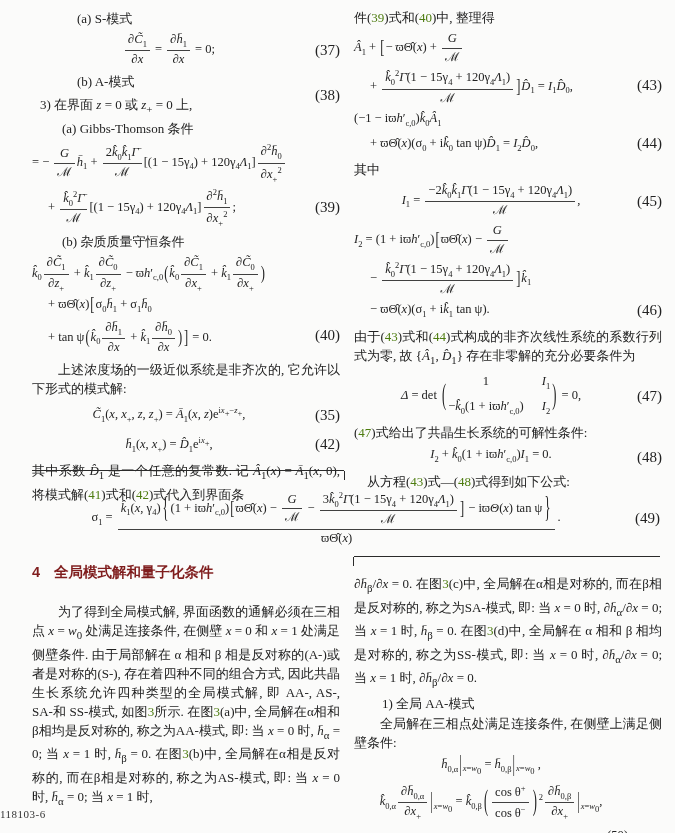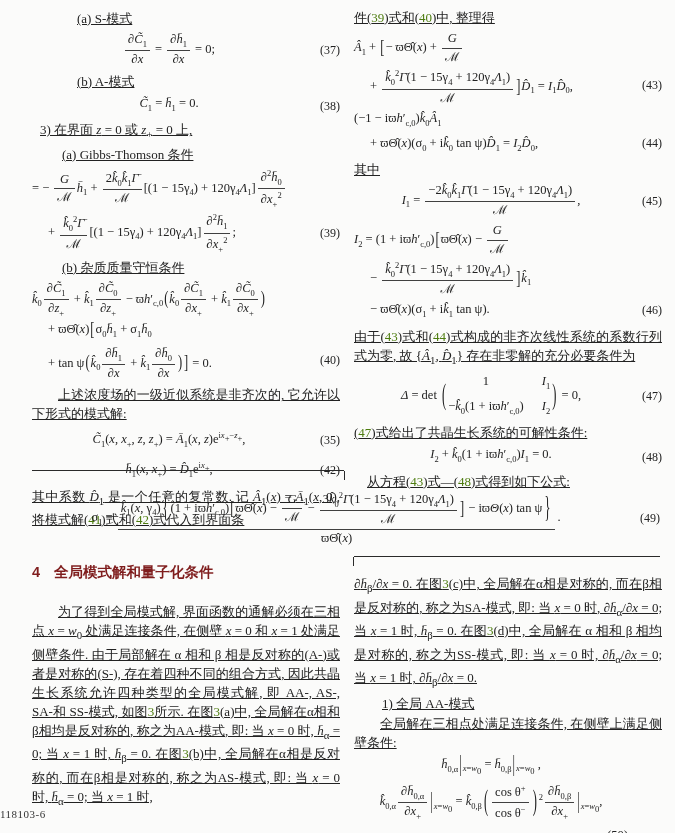--- a/index.html
+++ b/index.html
@@ -10,34 +10,34 @@
     color:#222;
   }
   .page { position:relative; width:675px; height:833px; overflow:hidden; }
 
   .col { position:absolute; font-size:13px; line-height:19px; text-align:justify; }
   #col-left-top  { left:32px;  top:8px;   width:308px; }
   #col-right-top { left:354px; top:8px;   width:308px; }
   #col-left-bot  { left:32px;  top:572px; width:308px; }
   #col-right-bot { left:354px; top:566px; width:308px; }
 
-  .p { margin:0 0 2px 0;text-decoration:underline; }
+  .p { margin:0 0 2px 0; }
   .ind { text-indent:2em; }
   .ind1 { text-indent:1em; }
   .lbl { margin:1px 0; }
   .in8  { margin-left:8px; }
   .in28 { margin-left:28px; }
   .in30 { margin-left:30px; }
   .in45 { margin-left:45px; }
 
   
   .eq { position:relative; margin:4px 0; padding-right:34px; font-size:12.5px; line-height:17px; text-align:left; }
   .eq .m { display:block; }
   .eq.center .m { text-align:center; }
-  .eqno { position:absolute; right:0; top:50%; transform:translateY(-50%); font-size:12px; }
+  .eqno { position:absolute; right:0; top:50%; transform:translateY(-50%); font-size:15px; }
   .eq.nb .eqno { top:auto; bottom:12px; transform:none; }
   .eq.nb2 .eqno { top:auto; bottom:4px; transform:none; }
   .eq .m sub, .eq .m sup { font-size:8.5px; }
   .eq50num { display:block; text-align:right; padding-right:34px; font-size:12.5px; margin-top:2px; }
 
   
   .m i, .p i { font-style:italic; }
   f { display:inline-block; vertical-align:middle; text-align:center; margin:0 2px; }
   f n { display:block; padding:0 3px 1px 3px; border-bottom:1px solid #404040; line-height:1.25; }
   f d { display:block; padding:1px 3px 0 3px; line-height:1.25; }
@@ -77,21 +77,20 @@
 <div class="page">
 
   <div class="col" id="col-left-top">
     <div class="p lbl in45">(a) S-模式</div>
     <div class="eq center">
       <span class="m"><f><n>∂<i>C̃</i><sub>1</sub></n><d>∂<i>x</i></d></f> = <f><n>∂<i>h̄</i><sub>1</sub></n><d>∂<i>x</i></d></f> = 0;</span>
       <span class="eqno">(37)</span>
     </div>
     <div class="p lbl in45">(b) A-模式</div>
     <div class="eq center">
-      <span class="m"><i>C̃</i><sub>1</sub> = <i>h̄</i><sub>1</sub> = 0.</span>
       <span class="eqno">(38)</span>
     </div>
     <div class="p lbl in8">3) 在界面 <i>z</i> = 0 或 <i>z</i><sub>+</sub> = 0 上,</div>
     <div class="p lbl in30">(a) Gibbs-Thomson 条件</div>
     <div class="eq nb">
       <span class="m">
           <ln>= − <f><n><i>G</i></n><d>ℳ</d></f><i>h̄</i><sub>1</sub> + <f><n>2<i>k̂</i><sub>0</sub><i>k̂</i><sub>1</sub><i>Γ̄</i></n><d>ℳ</d></f>[(1 − 15γ<sub>4</sub>) + 120γ<sub>4</sub><i>Λ</i><sub>1</sub>]<f><n>∂<sup>2</sup><i>h̄</i><sub>0</sub></n><d>∂<i>x</i><sub>+</sub><sup>2</sup></d></f></ln>
           <ln3>+ <f><n><i>k̂</i><sub>0</sub><sup>2</sup><i>Γ̄</i></n><d>ℳ</d></f>[(1 − 15γ<sub>4</sub>) + 120γ<sub>4</sub><i>Λ</i><sub>1</sub>]<f><n>∂<sup>2</sup><i>h̄</i><sub>1</sub></n><d>∂<i>x</i><sub>+</sub><sup>2</sup></d></f>;</ln3>
         </span>
       <span class="eqno">(39)</span>

